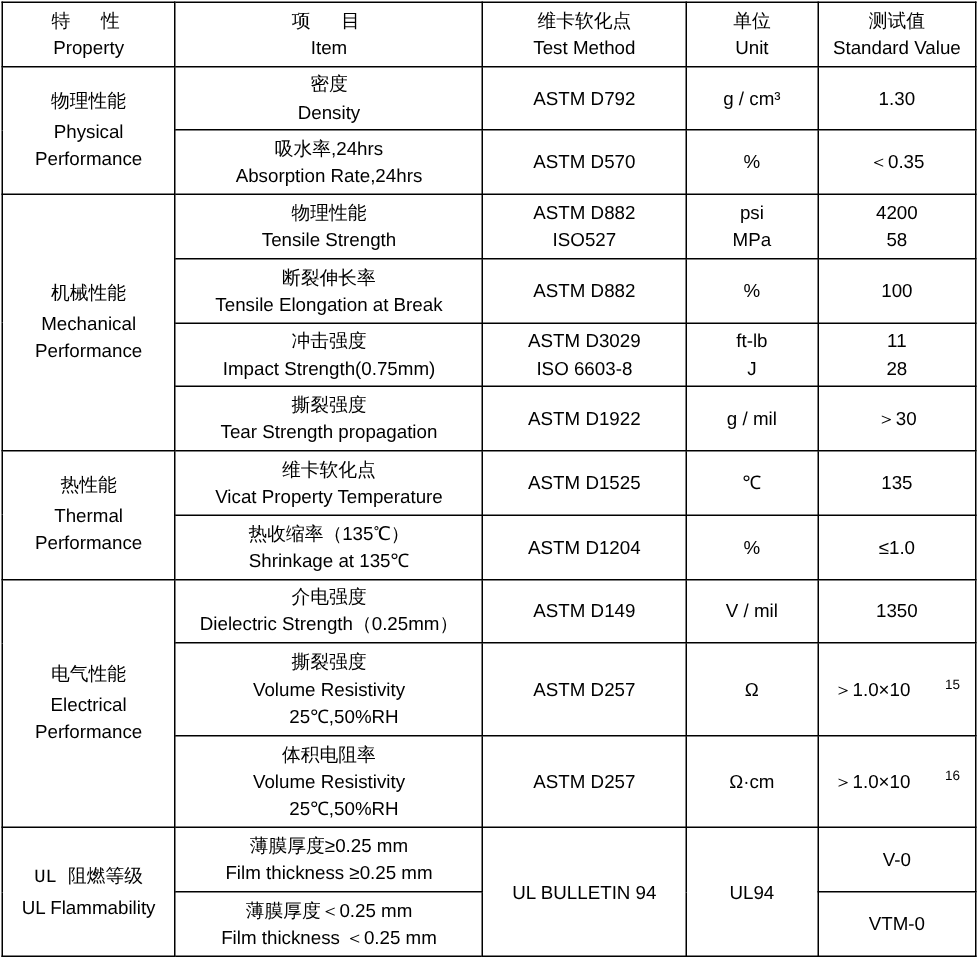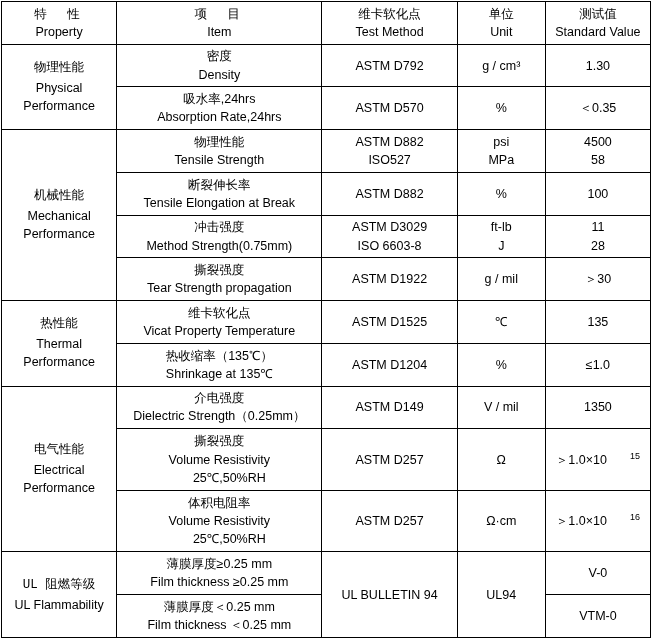--- a/index.html
+++ b/index.html
@@ -126,37 +126,37 @@
       </td>
       <td class="c two-line">
         <span>ASTM D882</span>
         <span>ISO527</span>
       </td>
       <td class="c two-line">
         <span>psi</span>
         <span>MPa</span>
       </td>
       <td class="c two-line">
-        <span>4500</span>
+        <span>4200</span>
         <span>58</span>
       </td>
     </tr>
     <tr>
       <td class="l item-cell">
         <span class="cn">断裂伸长率</span>
         <span class="en">Tensile Elongation at Break</span>
       </td>
       <td class="c">ASTM D882</td>
       <td class="c">%</td>
       <td class="c">100</td>
     </tr>
     <tr>
       <td class="l item-cell">
         <span class="cn">冲击强度</span>
-        <span class="en">Method Strength(0.75mm)</span>
+        <span class="en">Impact Strength(0.75mm)</span>
       </td>
       <td class="c two-line">
         <span>ASTM D3029</span>
         <span>ISO 6603-8</span>
       </td>
       <td class="c two-line">
         <span>ft-lb</span>
         <span>J</span>
       </td>
       <td class="c two-line">

